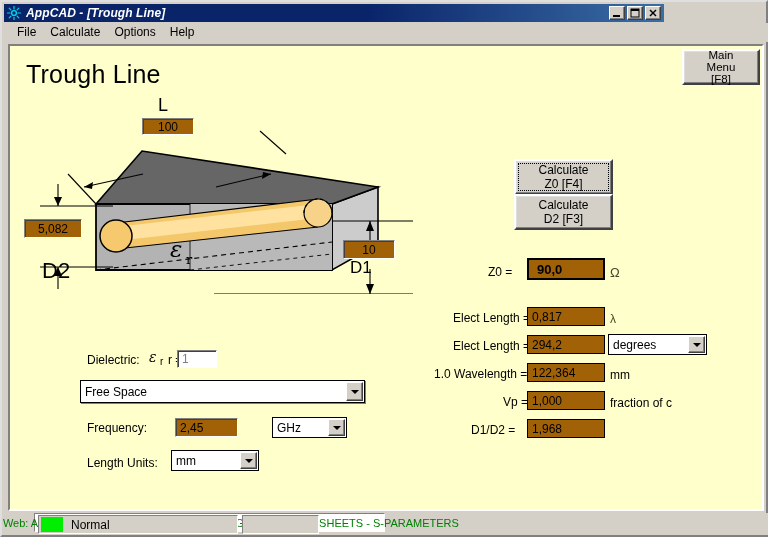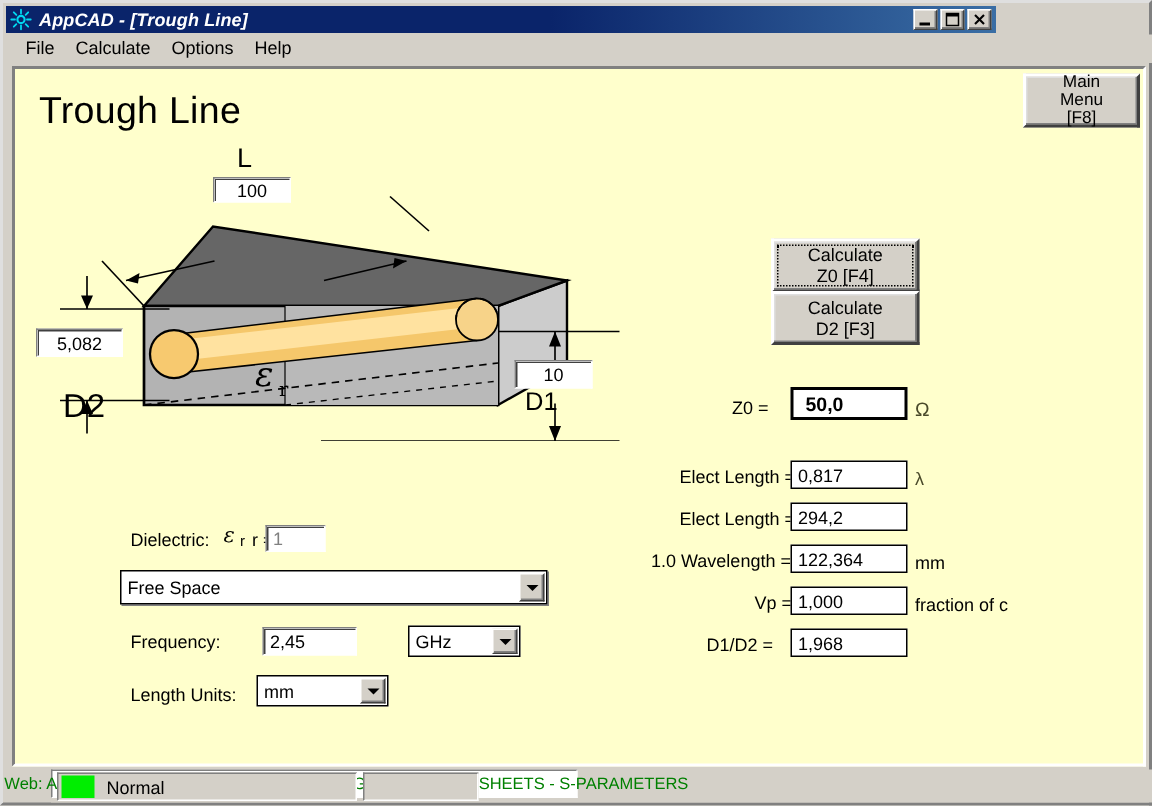--- a/index.html
+++ b/index.html
@@ -127,21 +127,21 @@
     pointer-events: none;
   }
 
   #main-menu-btn { left: 672px; top: 3px; width: 78px; height: 21px; font-size: 11.5px; }
   #calc-z0-btn   { left: 504px; top: 113px; width: 99px; height: 25px; }
   #calc-d2-btn   { left: 504px; top: 148px; width: 99px; height: 25px; }
 
   
   .field {
     position: absolute;
-    background: #ffffff;
+    background: #a16207;
     border: 1px solid #000000;
     box-sizing: border-box;
     font-family: "Liberation Sans", sans-serif;
     font-size: 12px;
     color: #000000;
     display: flex; align-items: center;
     padding-left: 4px;
     white-space: nowrap;
     overflow: hidden;
   }
@@ -416,29 +416,35 @@
       <div class="lbl" style="left:332px; top:164px; font-size:17px;">D1</div>
     </div>
 
     <button class="btn" id="calc-z0-btn">
       <span>Calculate Z0  [F4]</span>
       <span class="focusring"></span>
     </button>
     <button class="btn" id="calc-d2-btn">Calculate D2  [F3]</button>
 
     <div class="lbl" id="z0-label">Z0 =</div>
-    <div class="field z0 bold" id="z0-field">50,0</div>
+    <div class="field z0 bold" id="z0-field">90,0</div>
     <div class="lbl unit" id="z0-unit">Ω</div>
 
     <div class="lbl" id="el-lam-label">Elect Length =</div>
     <div class="field" id="el-lam-field">0,817</div>
     <div class="lbl unit" id="el-lam-unit">λ</div>
 
     <div class="lbl" id="el-deg-label">Elect Length =</div>
     <div class="field" id="el-deg-field">294,2</div>
+    <div class="combo" id="deg-combo">
+      <div class="ctext">degrees</div>
+      <div class="carrow">
+          <div class="tri"></div>
+        </div>
+    </div>
 
     <div class="lbl" id="wl-label">1.0 Wavelength =</div>
     <div class="field" id="wl-field">122,364</div>
     <div class="lbl" id="wl-unit">mm</div>
 
     <div class="lbl" id="vp-label">Vp =</div>
     <div class="field" id="vp-field">1,000</div>
     <div class="lbl" id="vp-unit">fraction of c</div>
 
     <div class="lbl" id="ratio-label">D1/D2 =</div>

